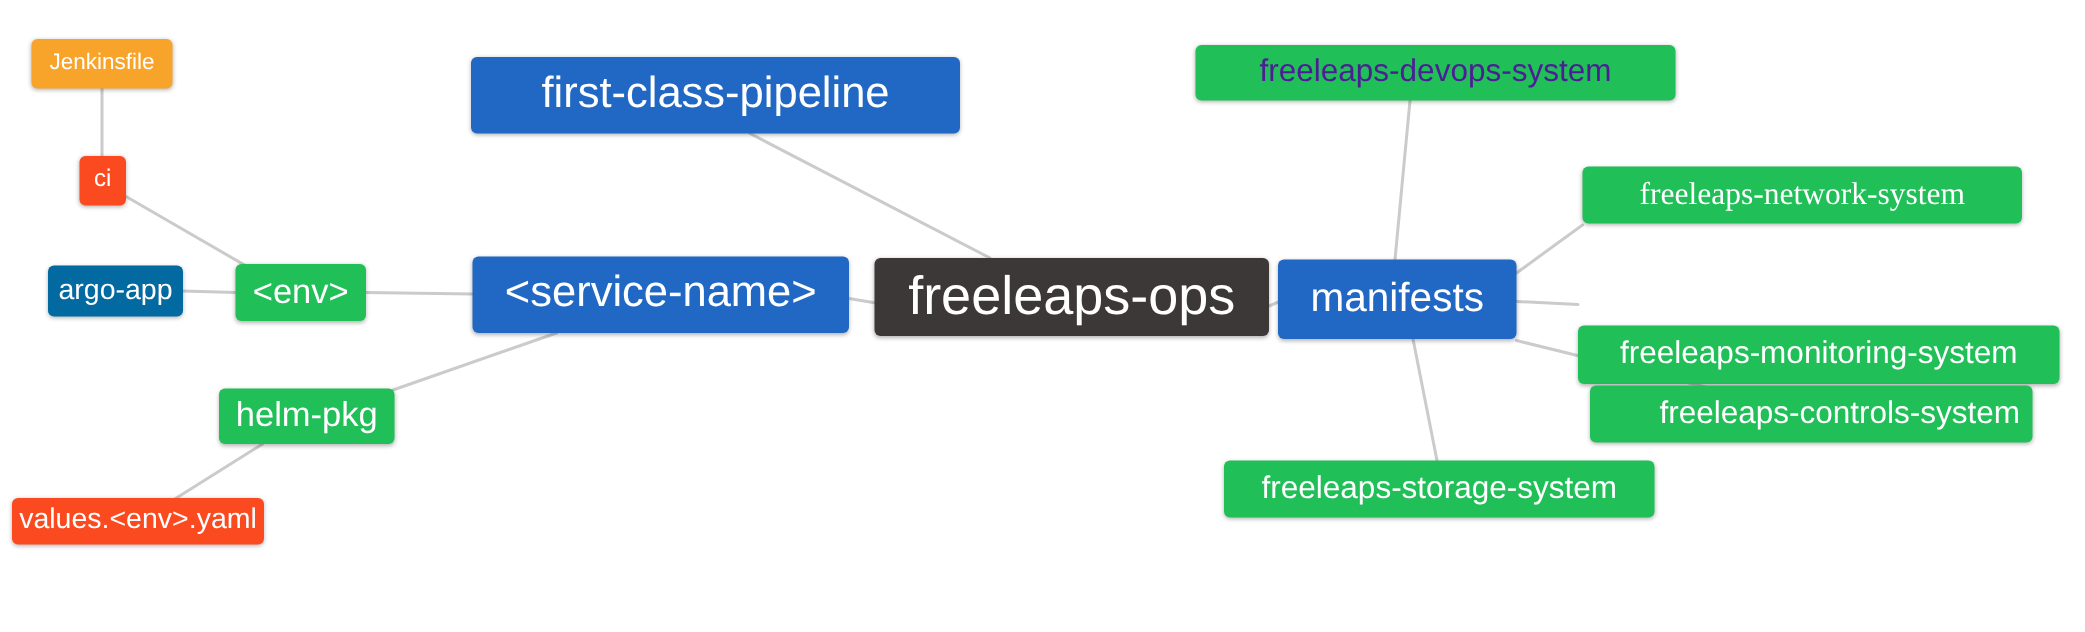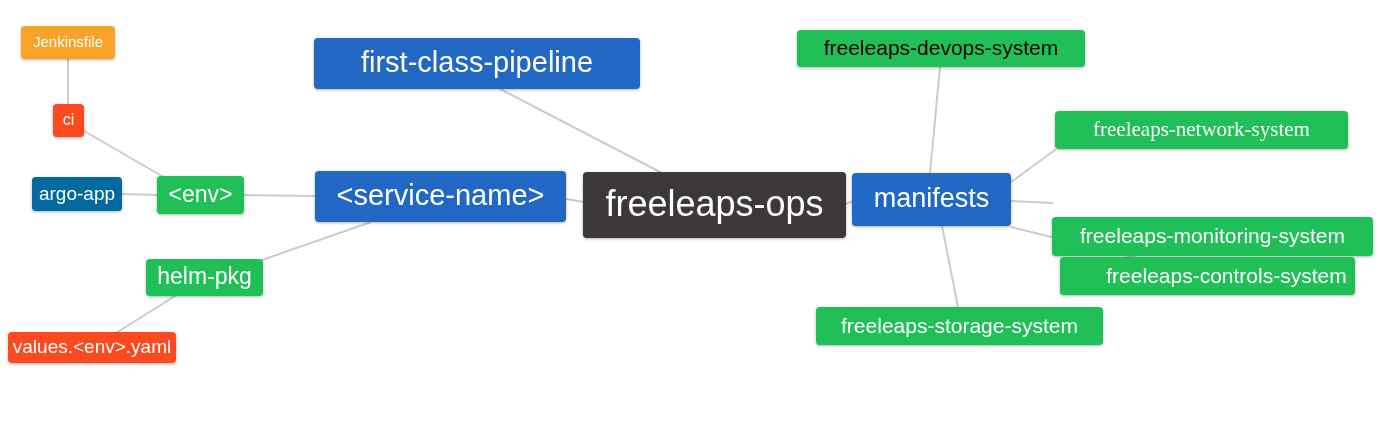--- a/index.html
+++ b/index.html
@@ -81,27 +81,27 @@
       </div>
       <div class="node" style="left: 8px; top: 332px; width: 168px; height: 31px; font-size: 19px; background: rgb(251, 74, 31); color: rgb(255, 255, 255);">
         <span>values.&lt;env&gt;.yaml</span>
       </div>
       <div class="node" style="left: 314px; top: 38px; width: 326px; height: 51px; font-size: 29px; background: rgb(32, 104, 195); color: #ffffff;">
         <span>first-class-pipeline</span>
       </div>
       <div class="node" style="left: 315px; top: 171px; width: 251px; height: 51px; font-size: 29px; background: rgb(32, 104, 195); color: rgb(255, 255, 255);">
         <span>&lt;service-name&gt;</span>
       </div>
-      <div class="node" style="left: 583px; top: 172px; width: 263px; height: 66px; font-size: 36px; background: rgb(59, 56, 55); color: rgb(255, 255, 255);">
+      <div class="node" style="left: 583px; top: 172px; width: 263px; height: 52px; font-size: 36px; background: rgb(59, 56, 55); color: rgb(255, 255, 255);">
         <span>freeleaps-ops</span>
       </div>
       <div class="node" style="left: 852px; top: 173px; width: 159px; height: 53px; font-size: 27px; background: rgb(32, 104, 195); color: rgb(255, 255, 255);">
         <span>manifests</span>
       </div>
-      <div class="node" style="left: 797px; top: 30px; width: 288px; height: 37px; font-size: 21px; background: rgb(32, 191, 88); color: #000000;">
+      <div class="node" style="left: 797px; top: 30px; width: 320px; height: 37px; font-size: 21px; background: rgb(32, 191, 88); color: #4c1d95;">
         <span>freeleaps-devops-system</span>
       </div>
       <div class="node" style="left: 1055px; top: 111px; width: 293px; height: 38px; font-size: 21px; background: rgb(32, 191, 88); color: rgb(255, 255, 255); font-family: Liberation Serif, serif;">
         <span>freeleaps-network-system</span>
       </div>
       <div class="node" style="left: 1052px; top: 185px; width: 321px; height: 39px; font-size: 21px; background: rgb(32, 191, 88); color: rgb(255, 255, 255); margin-top: 32px;">
         <span>freeleaps-monitoring-system</span>
       </div>
       <div class="node" style="left: 1060px; top: 257px; width: 295px; height: 38px; font-size: 21px; background: rgb(32, 191, 88); color: rgb(255, 255, 255); padding-left: 38px;">
         <span>freeleaps-controls-system</span>

